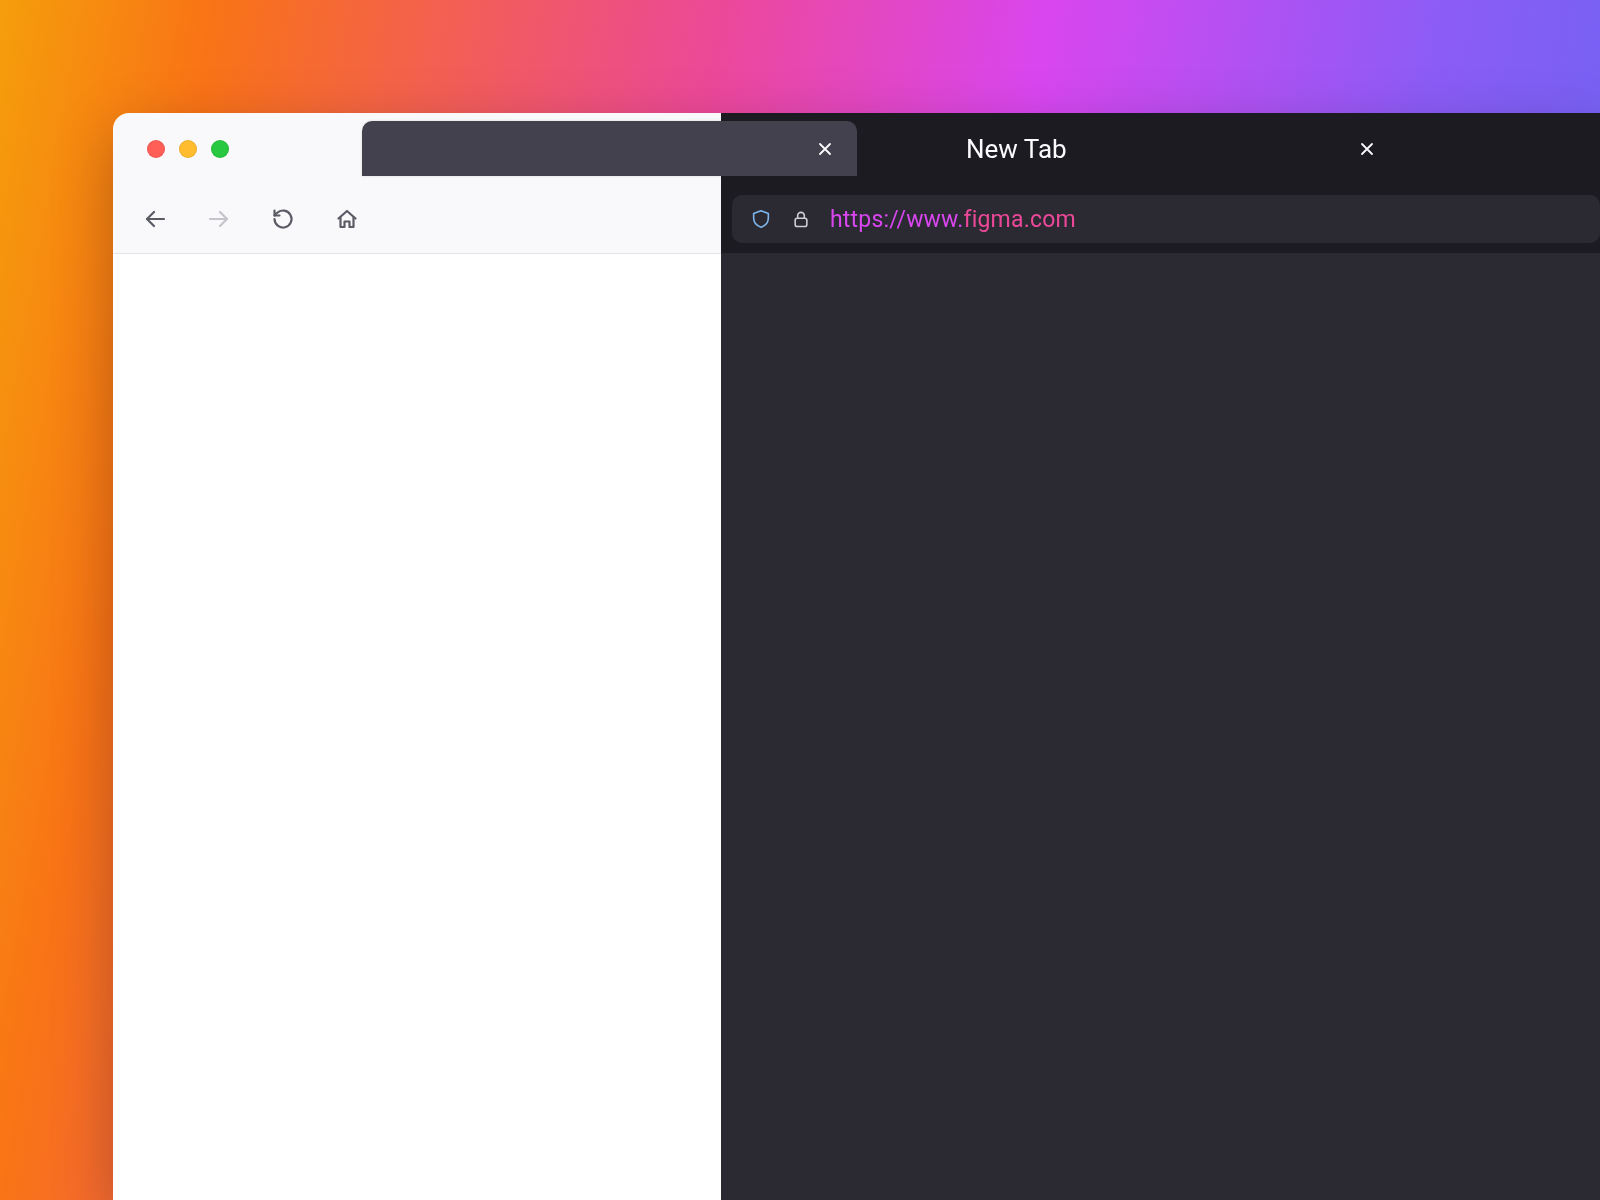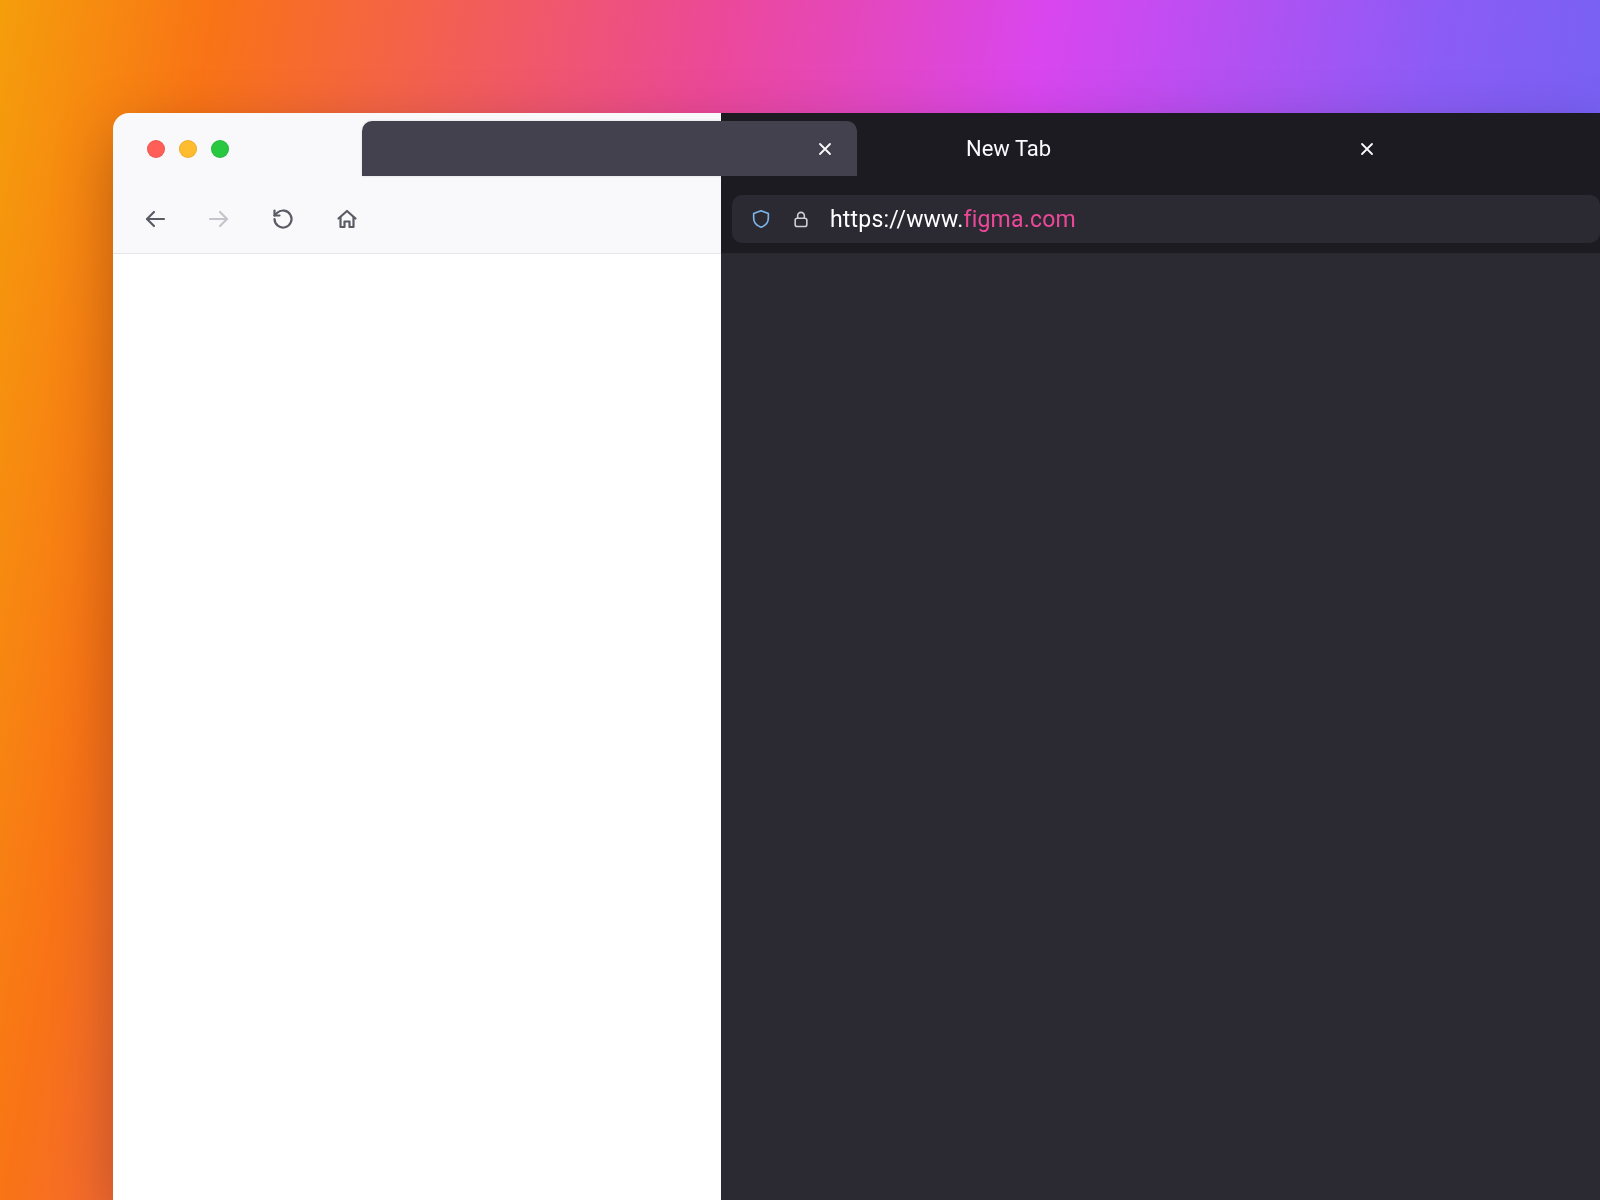--- a/index.html
+++ b/index.html
@@ -50,21 +50,21 @@
   .dot.green  { background: #28c840; box-shadow: inset 0 0 0 1px rgba(0,0,0,0.08); }
   
   .tab {
     position: absolute;
     top: 8px;
     height: 55px;
     border-radius: 10px 10px 0 0;
     display: flex;
     align-items: center;
     padding: 0 18px 0 20px;
-    font-size: 22px;
+    font-size: 26px;
   }
   .tab-active-light {
     left: 249px;
     width: 495px;
     background: #ffffff;
     color: #15141a;
     box-shadow: 0 0 3px rgba(0,0,0,0.12);
   }
   .tab-inactive-dark {
     left: 790px;
@@ -122,21 +122,21 @@
     display: flex; align-items: center; justify-content: center;
   }
   .url-shield { color: #7db5ea; }
   .url-lock   { color: #cfcfd8; }
   .url-text {
     font-size: 23px;
     color: #cfcfd8;
     white-space: nowrap;
     letter-spacing: 0.2px;
   }
-  .url-protocol { color: #ffffff; }
+  .url-protocol { color: #d946ef; }
   .url-domain   { color: #ec4899; }
   .url-rest     { color: #8f8f9d; }
   
   
   .content {
     position: absolute;
     left: 0; right: 0; top: 141px; bottom: 0;
   }
   .left-half .content  { background: #ffffff; }
   .right-half .content { background: #2b2a33; }

